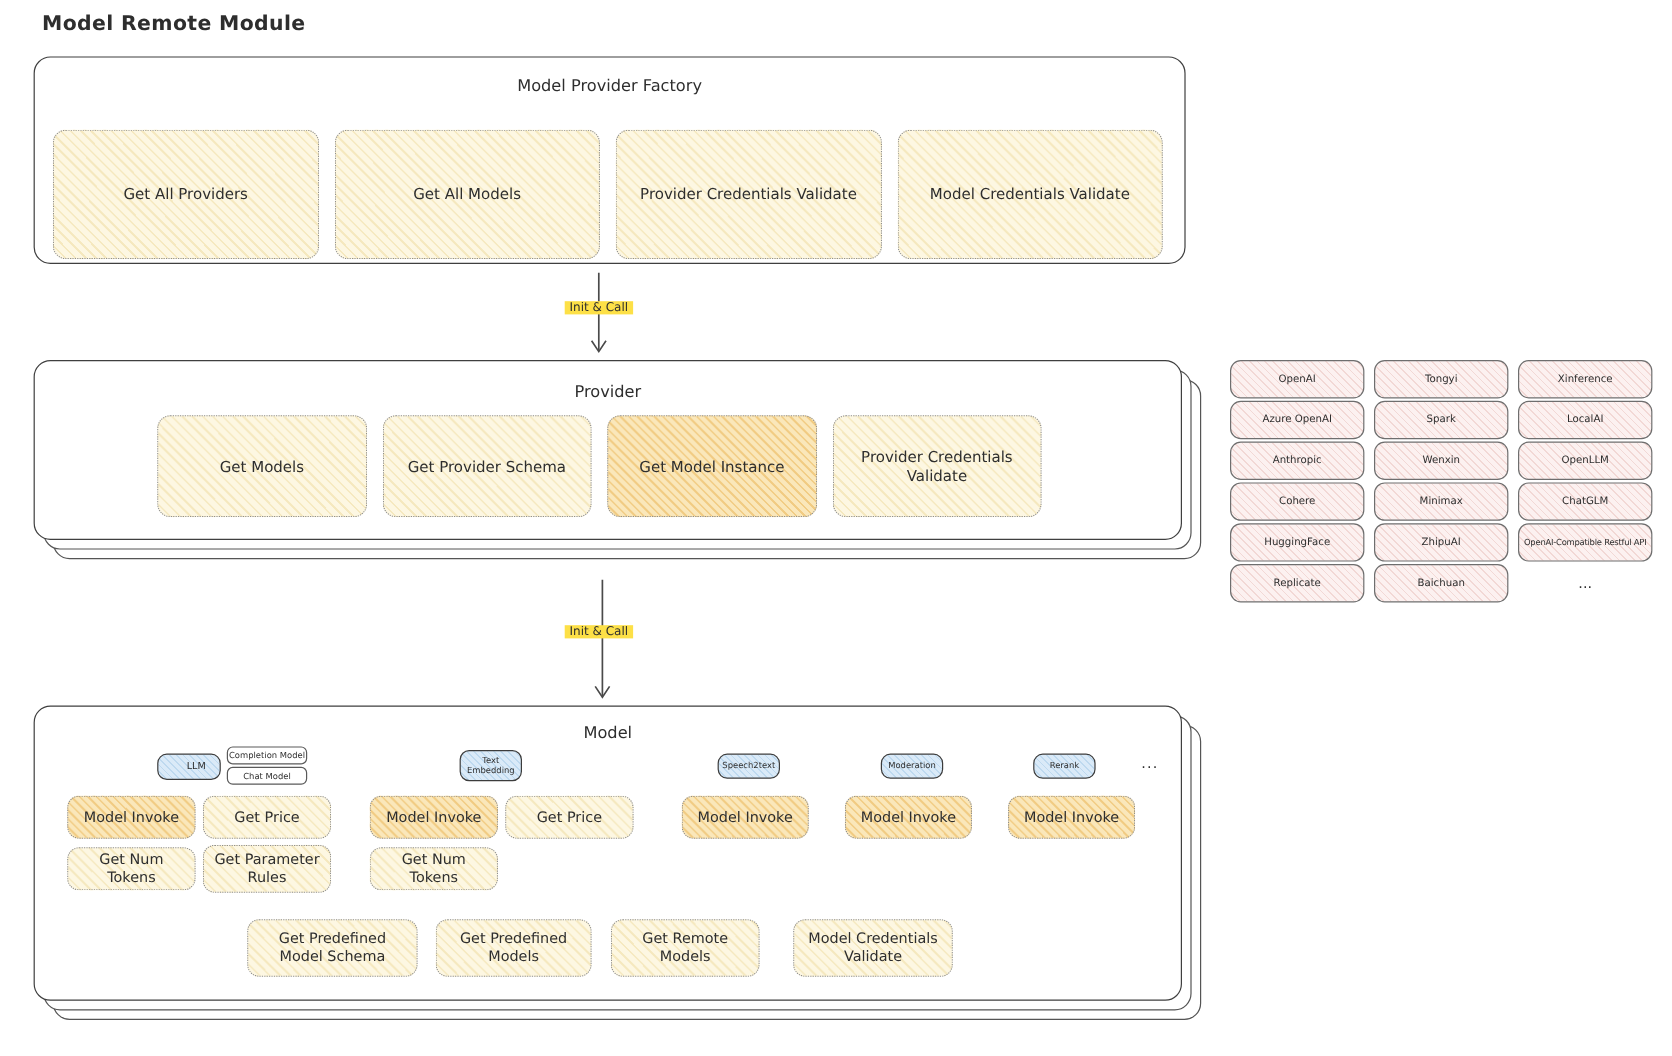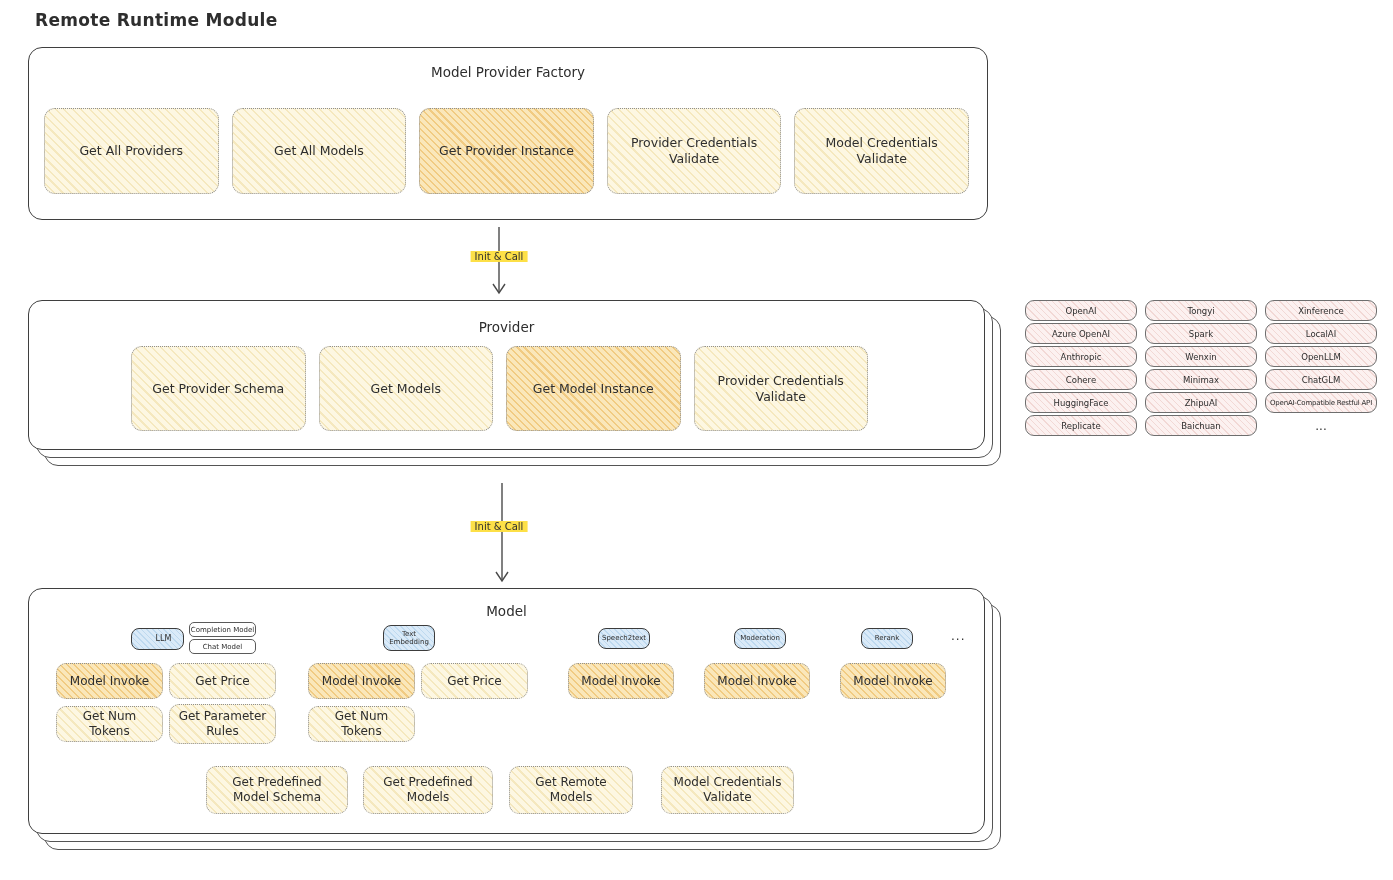--- a/index.html
+++ b/index.html
@@ -41,21 +41,21 @@
   .arrow-label{
     position:absolute;z-index:5;transform:translateX(-50%);
     background:#fde047;padding:0 4px;font-size:10px;white-space:nowrap;
   }
 
   .pgrid{
     position:absolute;left:1025px;top:300px;width:352px;z-index:3;
     display:grid;grid-template-columns:repeat(3,112px);column-gap:8px;row-gap:2px;
   }
   .pcell{
-    height:21px;display:flex;align-items:center;justify-content:center;text-align:right;
+    height:32px;display:flex;align-items:center;justify-content:center;text-align:right;
     font-size:8.5px;white-space:nowrap;
     background-color:var(--pink-fill);
     background-image:repeating-linear-gradient(45deg,var(--pink-hatch) 0 1px,transparent 1px 4.5px);
     border:1.1px solid #6e6e6e;border-radius:9px;
   }
   .pcell.small{font-size:7px;letter-spacing:-0.2px;}
   .pcell.more{background:none;border:none;font-size:12px;}
 
   .btag{
     position:absolute;display:flex;align-items:center;justify-content:center;text-align:center;
@@ -69,46 +69,45 @@
     font-size:7px;background:#fff;border:1px solid #5a5a5a;border-radius:5px;white-space:nowrap;
   }
   .mbox{font-size:12px;border-radius:10px;}
   .dots{position:absolute;font-size:12px;letter-spacing:1px;}
 </style>
 </head>
 <body>
 
 <div class="canvas">
 
-  <div class="main-title">Remote Runtime Module</div>
+  <div class="main-title">Model Remote Module</div>
 
   <div class="sec" style="left:28px;top:47px;width:960px;height:173px;">
     <div class="sec-title">Model Provider Factory</div>
-    <div class="frow" style="left:15px;right:18px;top:60px;height:86px;">
+    <div class="frow" style="left:15px;right:18px;top:60px;height:108px;">
       <div class="ybox">Get All Providers</div>
       <div class="ybox">Get All Models</div>
-      <div class="ybox hl">Get Provider Instance</div>
       <div class="ybox">Provider Credentials Validate</div>
       <div class="ybox">Model Credentials Validate</div>
     </div>
   </div>
 
   <svg class="arrow" style="left:491px;top:227px;" width="16" height="68">
     <line x1="8" y1="0" x2="8" y2="65" stroke="#4a4a4a" stroke-width="1.4"></line>
     <path d="M2 57 L8 66 L14 57" fill="none" stroke="#4a4a4a" stroke-width="1.4"></path>
   </svg>
   <div class="arrow-label" style="left:499px;top:251px;">Init &amp; Call</div>
 
   <div class="stack z1" style="left:44px;top:316px;width:957px;height:150px;"></div>
   <div class="stack z2" style="left:36px;top:308px;width:957px;height:150px;"></div>
   <div class="sec" style="left:28px;top:300px;width:957px;height:150px;">
     <div class="sec-title" style="top:18px;">Provider</div>
     <div class="frow" style="left:102px;width:737px;top:45px;height:85px;">
+      <div class="ybox">Get Models</div>
       <div class="ybox">Get Provider Schema</div>
-      <div class="ybox">Get Models</div>
       <div class="ybox hl">Get Model Instance</div>
       <div class="ybox">Provider Credentials Validate</div>
     </div>
   </div>
 
   <div class="pgrid">
     <div class="pcell">OpenAI</div>
     <div class="pcell">Tongyi</div>
     <div class="pcell">Xinference</div>
     <div class="pcell">Azure OpenAI</div>

